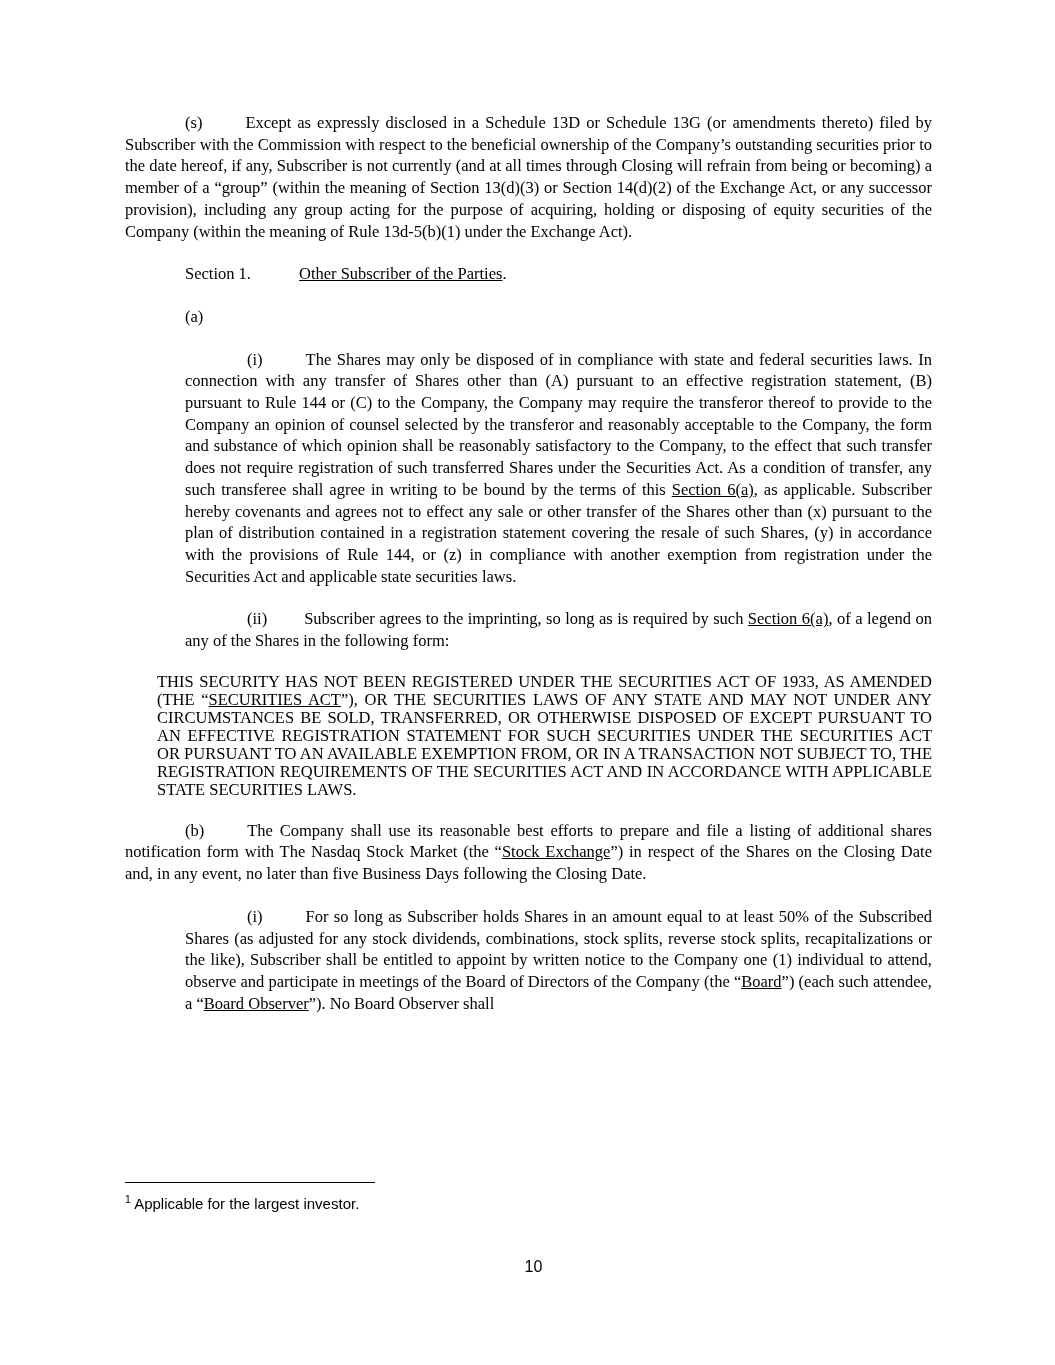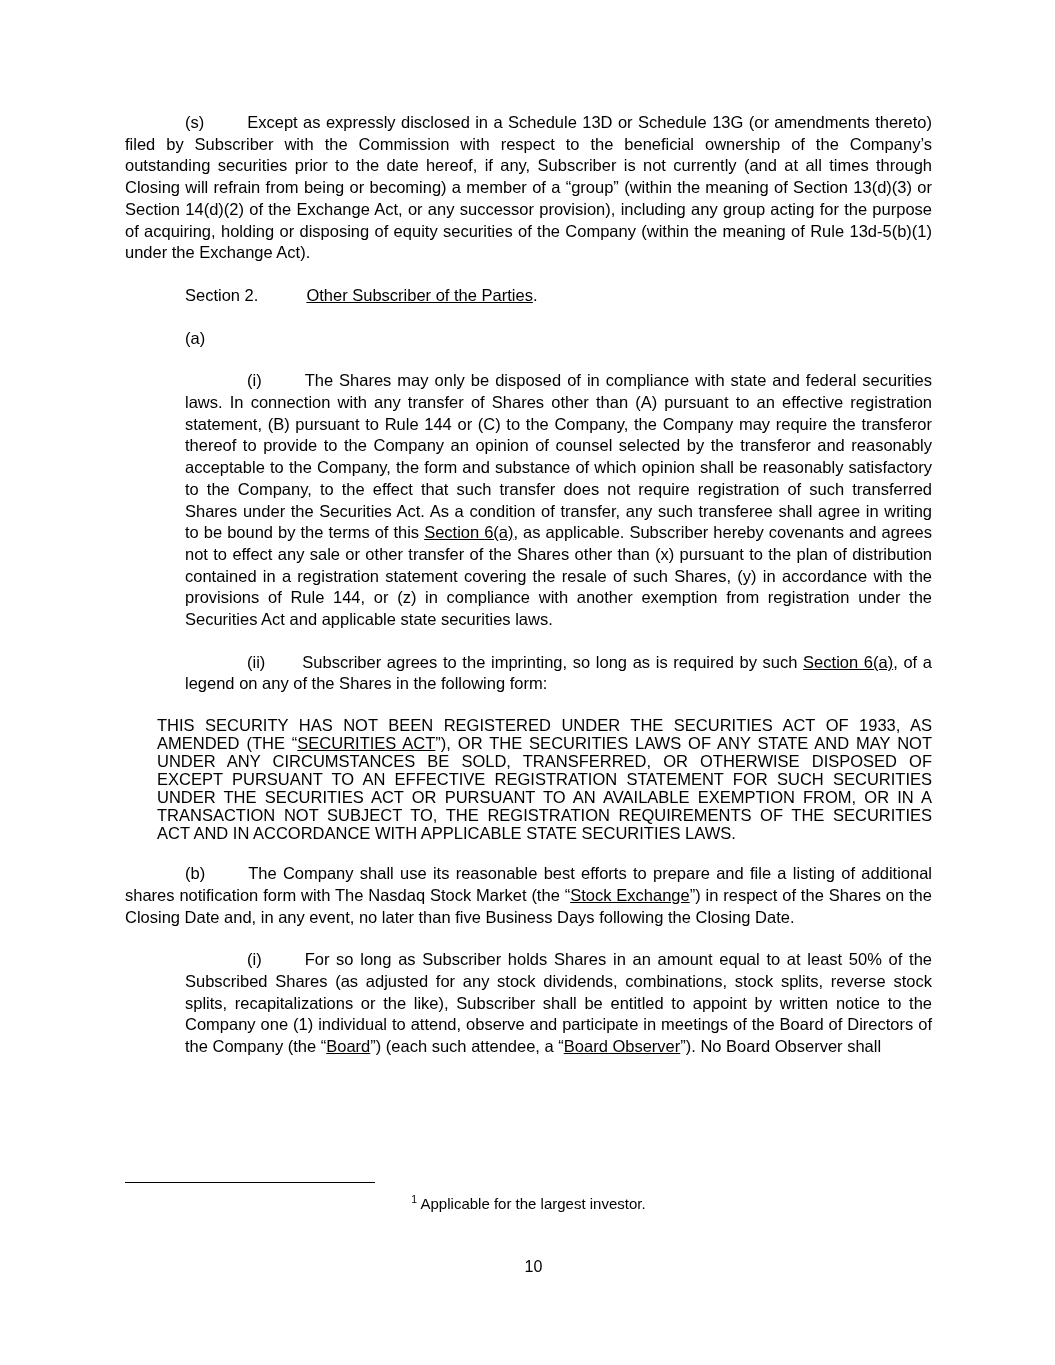--- a/index.html
+++ b/index.html
@@ -16,20 +16,21 @@
     overflow: hidden;
   }
   .content {
     padding: 112px 123px 0 125px;
     font-size: 16.5px;
     line-height: 21.7px;
   }
   p.body {
     text-align: justify;
     margin-bottom: 21px;
+    font-family: Liberation Serif, serif;
   }
   .ind { text-indent: 60px; }          
   .sub { margin-left: 60px; }          
   .subind { text-indent: 62px; }       
   .tab { display: inline-block; width: 43px; }
   .tab-sm { width: 37px; }
   .tab-lg { width: 48px; }
   .u { text-decoration: underline; }
   sup { font-size: 10.5px; vertical-align: super; line-height: 0; }
   .heading-line { text-align: left; }
@@ -46,40 +47,40 @@
     width: 807px;
   }
   .fn-rule {
     width: 250px;
     border-top: 1.5px solid #000;
     margin-bottom: 11px;
   }
   .footnote {
     font-size: 15px;
     line-height: 20px;
-    text-align: center;
+    text-align: left;
   }
   .page-number {
     position: absolute;
     top: 1258px;
     left: 6px;
     width: 100%;
     text-align: center;
     font-size: 16px;
   }
 </style>
 </head>
 <body>
 
 <div class="page">
   <main class="content">
 
     <p class="body ind"><span>(s)</span><span class="tab"></span><span>Except as expressly disclosed in a Schedule 13D or Schedule 13G (or amendments thereto) filed by Subscriber with the Commission with respect to the beneficial ownership of the Company’s outstanding securities prior to the date hereof, if any, Subscriber is not currently (and at all times through Closing will refrain from being or becoming) a member of a “group” (within the meaning of Section 13(d)(3) or Section 14(d)(2) of the Exchange Act, or any successor provision), including any group acting for the purpose of acquiring, holding or disposing of equity securities of the Company (within the meaning of Rule 13d-5(b)(1) under the Exchange Act).</span></p>
 
-    <p class="body ind heading-line"><span>Section 2.</span><span class="tab tab-lg"></span><span class="u">Other Subscriber of the Parties</span><span>.</span></p>
+    <p class="body ind heading-line"><span>Section 1.</span><span class="tab tab-lg"></span><span class="u">Other Subscriber of the Parties</span><span>.</span></p>
 
     <p class="body ind heading-line"><span>(a)</span></p>
 
     <p class="body sub subind"><span>(i)</span><span class="tab"></span><span>The Shares may only be disposed of in compliance with state and federal securities laws.  In connection with any transfer of Shares other than (A) pursuant to an effective registration statement, (B) pursuant to Rule 144 or (C) to the Company, the Company may require the transferor thereof to provide to the Company an opinion of counsel selected by the transferor and reasonably acceptable to the Company, the form and substance of which opinion shall be reasonably satisfactory to the Company, to the effect that such transfer does not require registration of such transferred Shares under the Securities Act.  As a condition of transfer, any such transferee shall agree in writing to be bound by the terms of this </span><span class="u">Section 6(a)</span><span>, as applicable. Subscriber hereby covenants and agrees not to effect any sale or other transfer of the Shares other than (x) pursuant to the plan of distribution contained in a registration statement covering the resale of such Shares, (y) in accordance with the provisions of Rule 144, or (z) in compliance with another exemption from registration under the Securities Act and applicable state securities laws.</span></p>
 
     <p class="body sub subind"><span>(ii)</span><span class="tab tab-sm"></span><span>Subscriber agrees to the imprinting, so long as is required by such </span><span class="u">Section 6(a)</span><span>, of a legend on any of the Shares in the following form:</span></p>
 
     <p class="body legend"><span>THIS SECURITY HAS NOT BEEN REGISTERED UNDER THE SECURITIES ACT OF 1933, AS AMENDED (THE “</span><span class="u">SECURITIES ACT</span><span>”), OR THE SECURITIES LAWS OF ANY STATE AND MAY NOT UNDER ANY CIRCUMSTANCES BE SOLD, TRANSFERRED, OR OTHERWISE DISPOSED OF EXCEPT PURSUANT TO AN EFFECTIVE REGISTRATION STATEMENT FOR SUCH SECURITIES UNDER THE SECURITIES ACT OR PURSUANT TO AN AVAILABLE EXEMPTION FROM, OR IN A TRANSACTION NOT SUBJECT TO, THE REGISTRATION REQUIREMENTS OF THE SECURITIES ACT AND IN ACCORDANCE WITH APPLICABLE STATE SECURITIES LAWS.</span></p>
 
     <p class="body ind"><span>(b)</span><span class="tab"></span><span>The Company shall use its reasonable best efforts to prepare and file a listing of additional shares notification form with The Nasdaq Stock Market (the “</span><span class="u">Stock Exchange</span><span>”) in respect of the Shares on the Closing Date and, in any event, no later than five Business Days following the Closing Date.</span></p>

